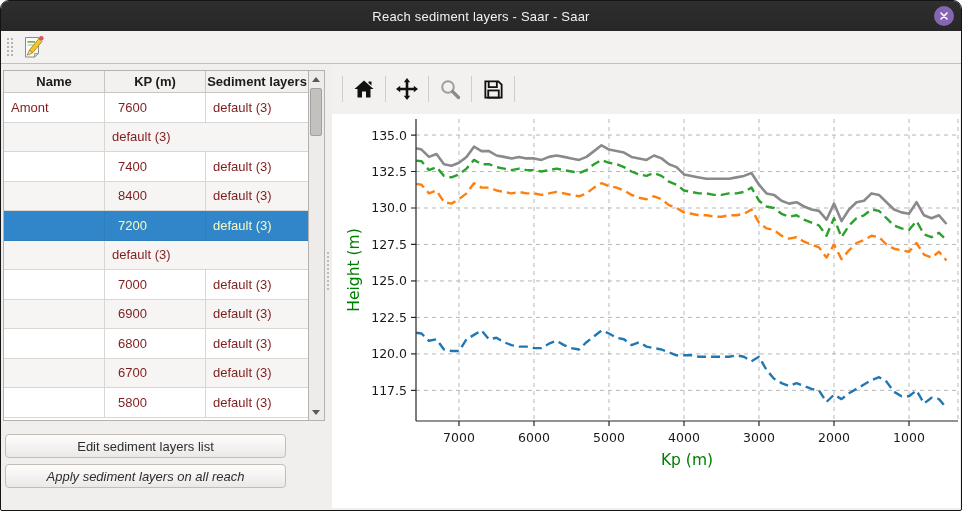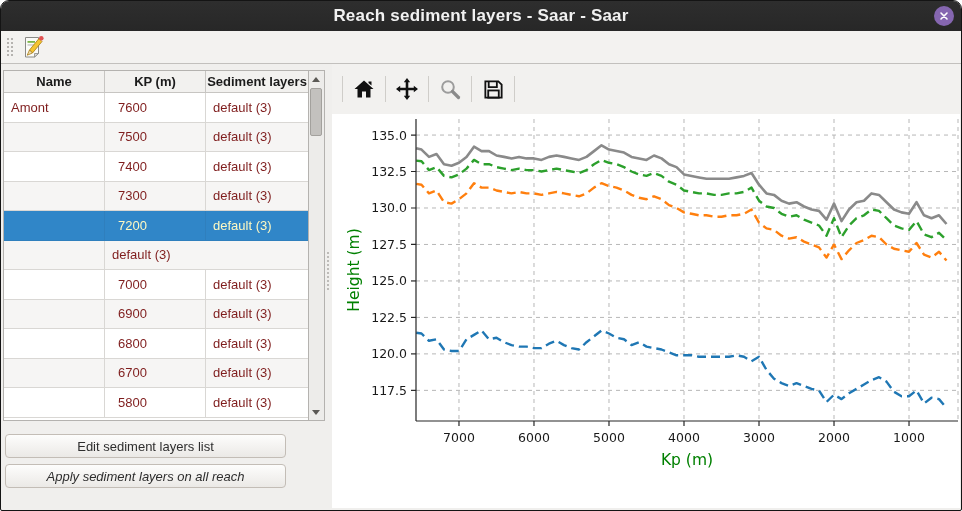--- a/index.html
+++ b/index.html
@@ -1,21 +1,21 @@
 <!DOCTYPE html>
 <html><head>
 <meta charset="utf-8">
 <style>
   html,body{margin:0;padding:0;background:#ffffff;}
   body{width:962px;height:511px;position:relative;font-family:"Liberation Sans",sans-serif;-webkit-font-smoothing:antialiased;}
   .window{position:absolute;inset:0;border:1px solid #141414;border-radius:9px 9px 2px 2px;overflow:hidden;background:#f0efed;box-sizing:border-box;}
 
   
   .titlebar{position:absolute;left:0;top:0;right:0;height:30px;background:linear-gradient(#2e2e2e,#272727);display:flex;align-items:center;justify-content:center;border-bottom:1px solid #1c1c1c;}
-  .titlebar .title{color:#f1f1f1;font-size:17px;font-weight:bold;letter-spacing:.2px;}
+  .titlebar .title{color:#f1f1f1;font-size:13px;font-weight:normal;letter-spacing:.2px;}
   .close-btn{position:absolute;right:7px;top:5px;width:20px;height:20px;border-radius:50%;background:#8566b0;border:none;display:flex;align-items:center;justify-content:center;cursor:pointer;padding:0;}
   .close-btn svg{display:block;}
 
   
   .main-toolbar{position:absolute;left:0;top:30px;right:0;height:32px;background:#f3f2f0;border-bottom:1px solid #c2c0bd;display:flex;align-items:center;}
   .drag-handle{width:8px;height:22px;margin-left:4px;background-image:radial-gradient(#b5b3b0 1px,transparent 1.2px);background-size:4px 4px;background-position:1px 1px;}
   .tool-btn{width:28px;height:28px;margin-left:6px;background:transparent;border:1px solid transparent;border-radius:3px;padding:0;display:flex;align-items:center;justify-content:center;}
 
   
   .table-wrap{position:absolute;left:2px;top:69px;width:306px;height:351px;background:#ffffff;border:1px solid #b4b2af;box-sizing:border-box;overflow:hidden;}
@@ -89,31 +89,30 @@
       <div class="hcell">Sediment layers</div>
     </div>
     <div id="table-body">
         <div class="trow">
           <div class="tcell name">Amont</div>
           <div class="tcell kp">7600</div>
           <div class="tcell layers">default (3)</div>
         </div>
         <div class="trow">
           <div class="tcell name"></div>
-          <div class="tcell kp">7500</div>
           <div class="tcell layers">default (3)</div>
         </div>
         <div class="trow">
           <div class="tcell name"></div>
           <div class="tcell kp">7400</div>
           <div class="tcell layers">default (3)</div>
         </div>
         <div class="trow">
           <div class="tcell name"></div>
-          <div class="tcell kp">7300</div>
+          <div class="tcell kp">8400</div>
           <div class="tcell layers">default (3)</div>
         </div>
         <div class="trow selected">
           <div class="tcell name"></div>
           <div class="tcell kp">7200</div>
           <div class="tcell layers">default (3)</div>
         </div>
         <div class="trow">
           <div class="tcell name"></div>
           <div class="tcell layers">default (3)</div>

